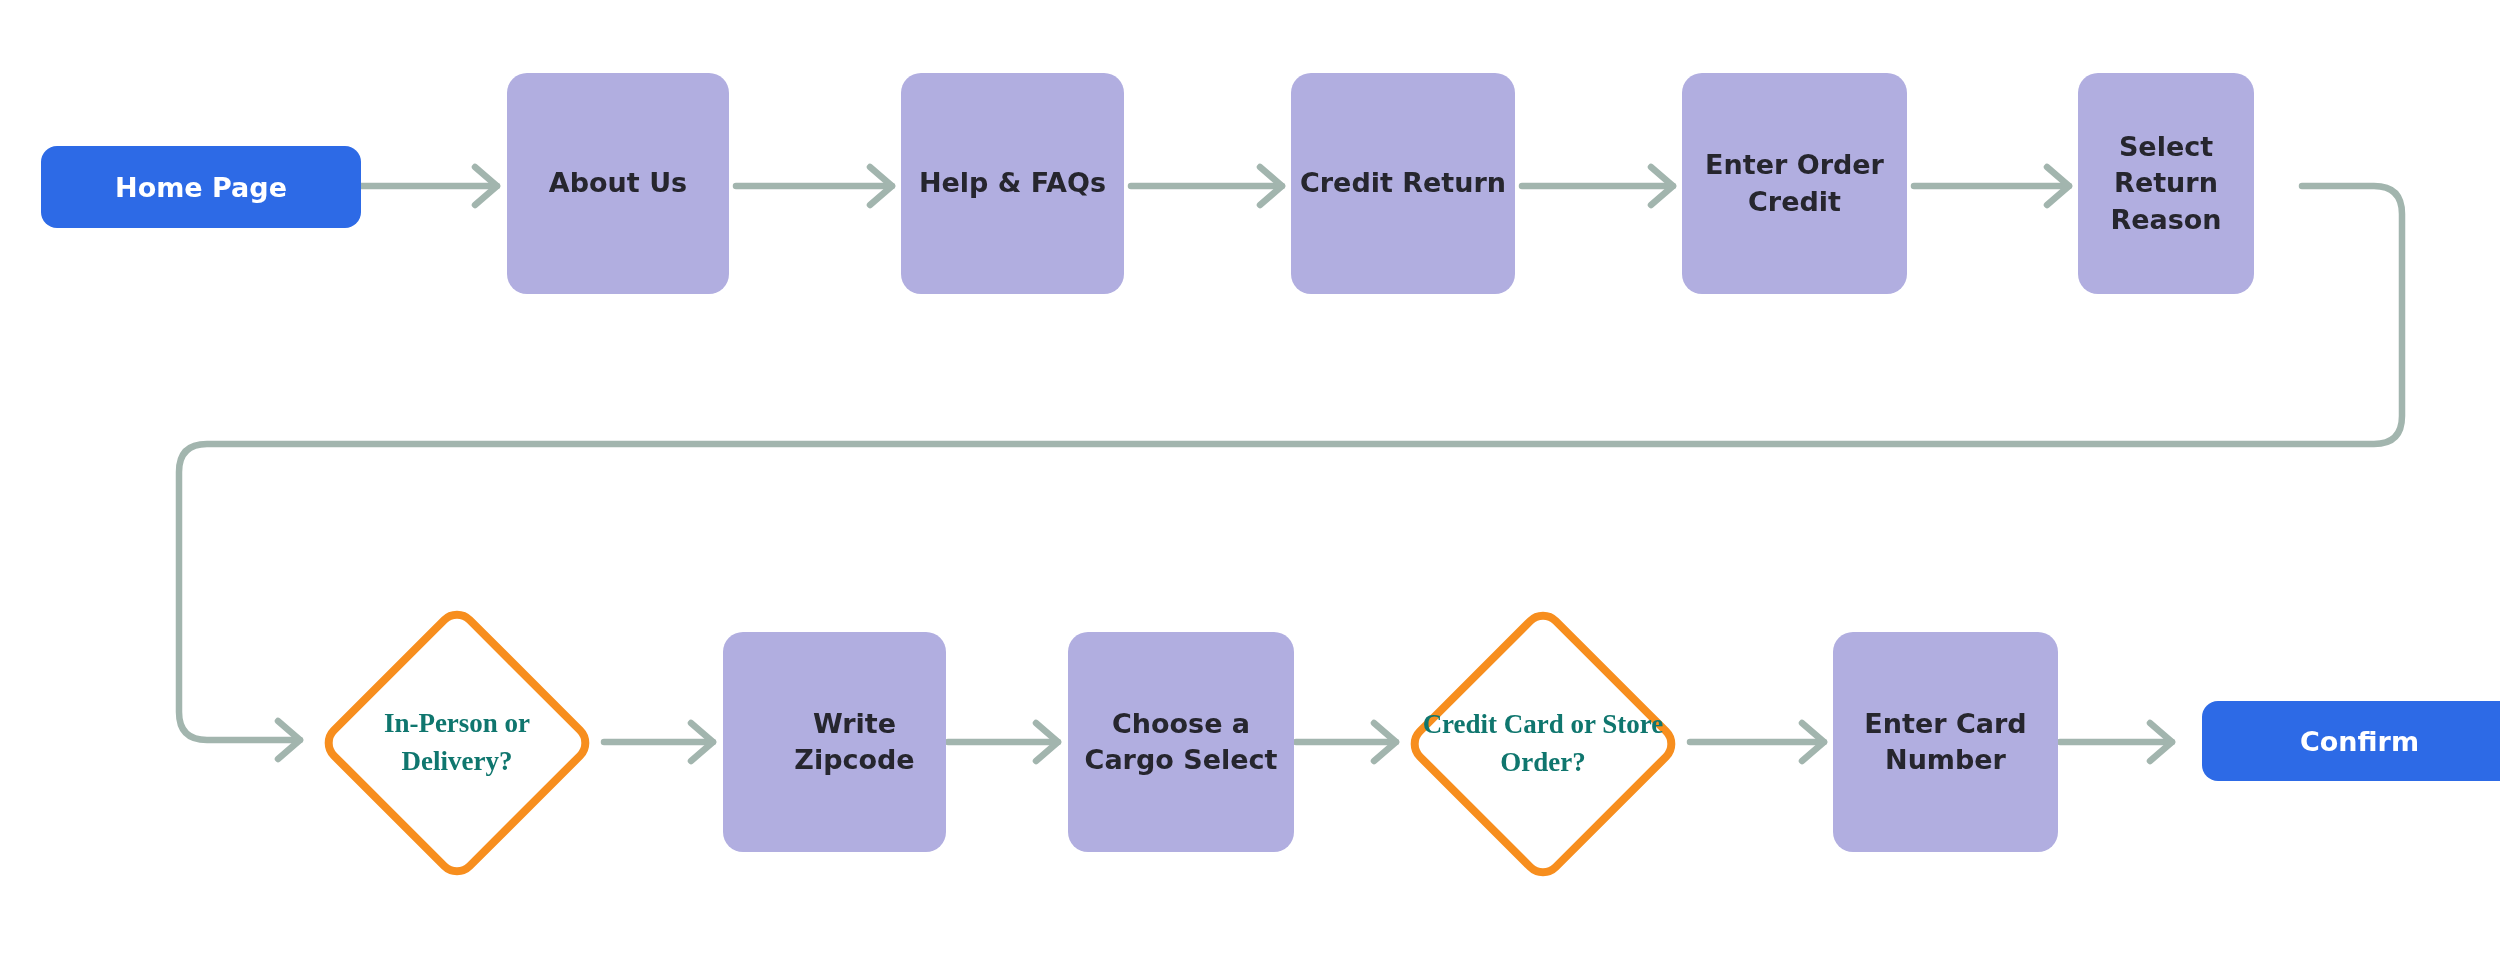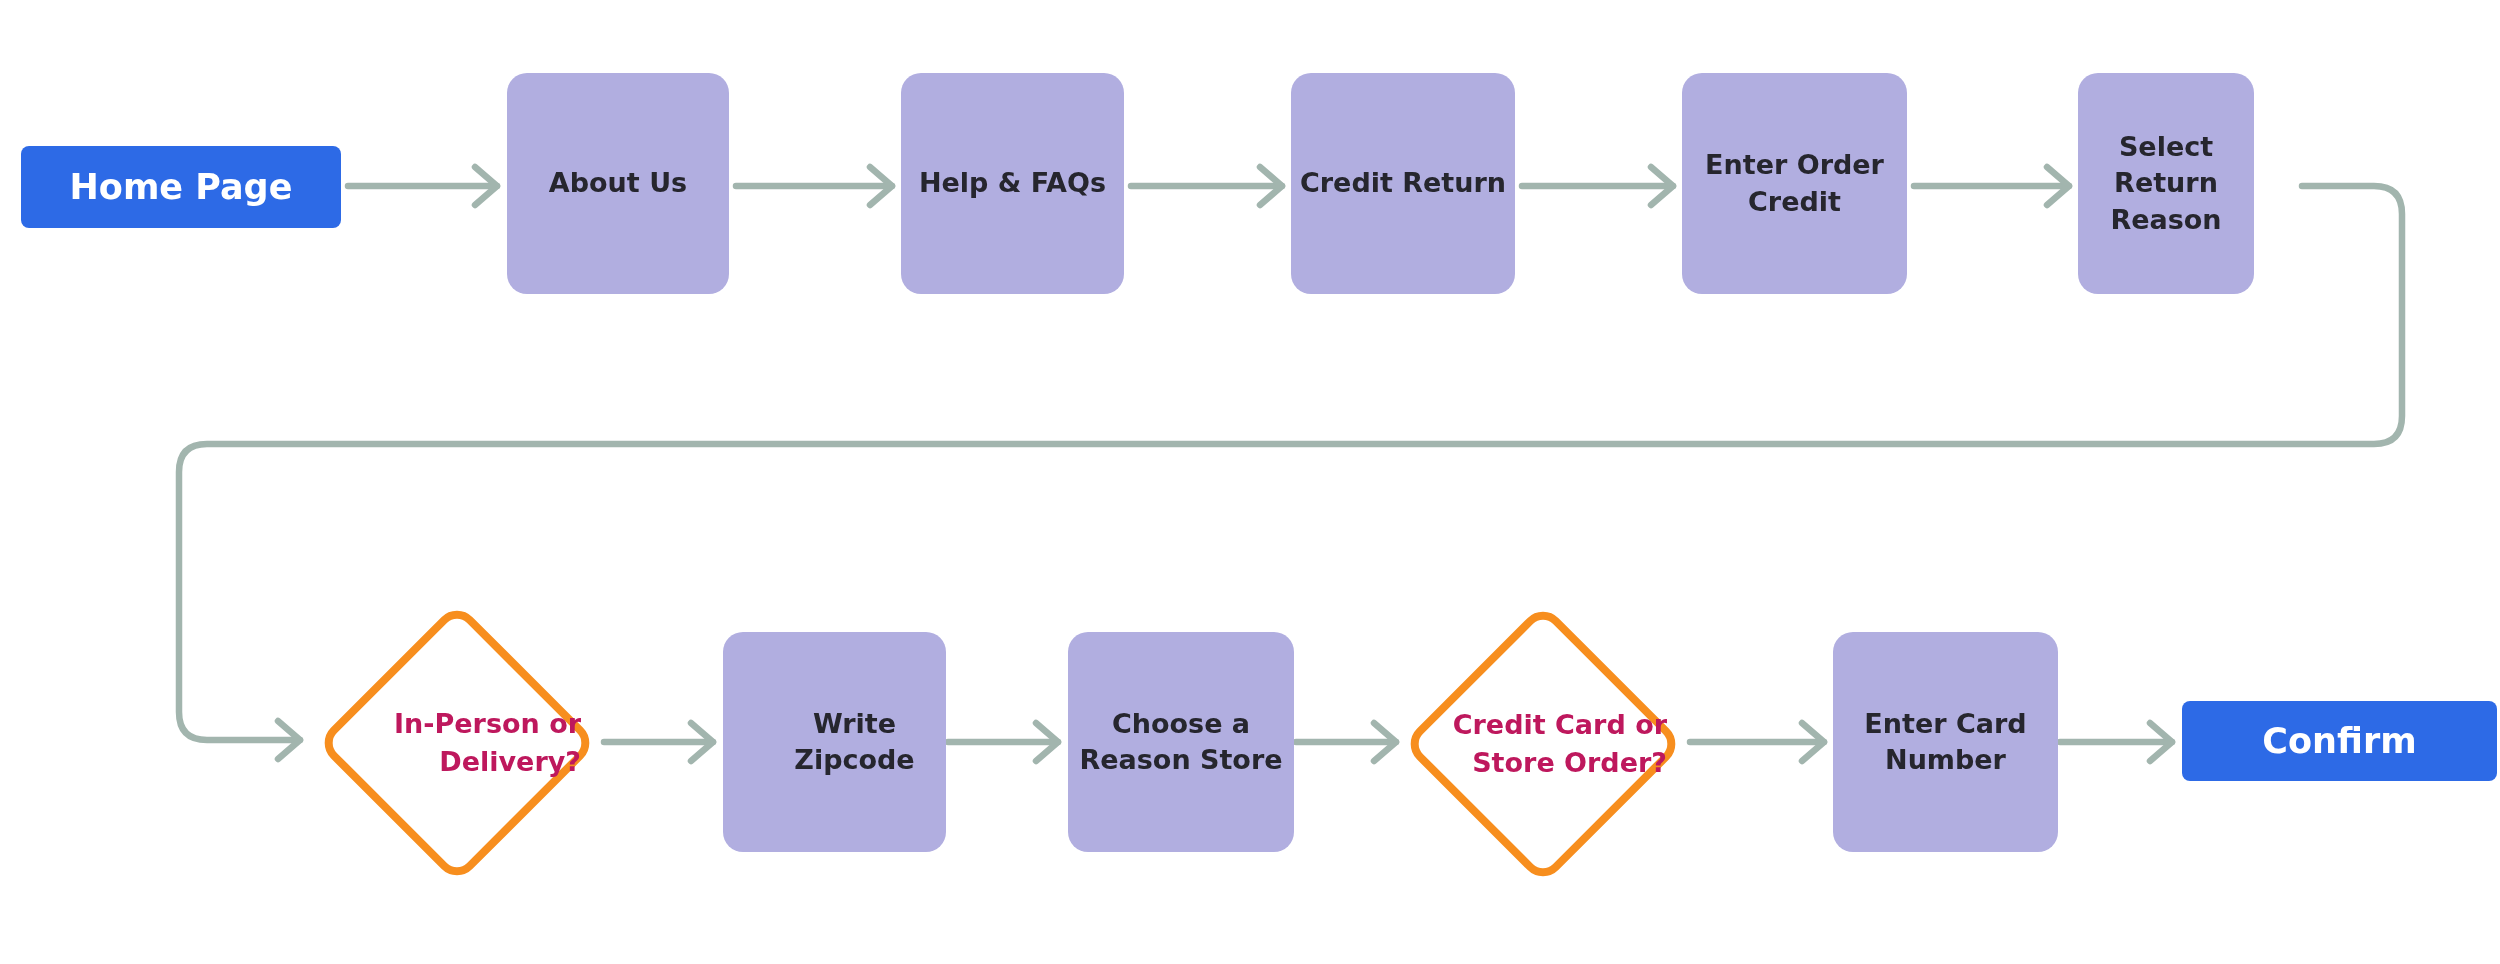--- a/index.html
+++ b/index.html
@@ -22,39 +22,40 @@
   .node{position:absolute;box-sizing:border-box;display:flex;align-items:center;justify-content:center;text-align:center;}
   .process{
     background:var(--purple);
     border-radius:20px;
     color:var(--ink);
     font-size:27px;font-weight:bold;line-height:1.35;
     padding:8px;
   }
   .pill{
     background:var(--blue);
-    border-radius:8px;
+    border-radius:16px;
     color:#FFFFFF;
-    font-size:35px;font-weight:bold;
+    font-size:27px;font-weight:bold;margin-left:20px;
   }
   .diamond{width:200px;height:200px;background:transparent;}
   .diamond-shape{
     position:absolute;left:0;top:0;width:200px;height:200px;box-sizing:border-box;
     transform:rotate(45deg);
     background:#FFFFFF;
     border:8px solid var(--orange);
     border-radius:22px;
   }
   .diamond-label{
     position:absolute;left:50%;top:50%;
     transform:translate(-50%,-50%);
     width:248px;
-    color:#be185d;
+    color:#0f766e;
     font-size:27px;font-weight:bold;line-height:1.4;
-    text-align:right;
+    text-align:center;
+    font-family:Liberation Serif, serif;
   }
 </style>
 </head>
 <body>
 
 <div id="canvas">
 
   <svg id="edges" width="2500" height="964" viewBox="0 0 2500 964" xmlns="http://www.w3.org/2000/svg">
     <defs>
       <marker id="chev" markerUnits="userSpaceOnUse" markerWidth="34" markerHeight="46" refX="29" refY="23" orient="auto">
@@ -103,21 +104,21 @@
   <div class="node diamond" style="left:357px;top:643px;">
     <div class="diamond-shape"></div>
     <div class="diamond-label">In-Person or Delivery?</div>
   </div>
 
   <div class="node process" style="left:723px;top:632px;width:223px;height:220px;padding-left:48px;">
     <span>Write Zipcode</span>
   </div>
 
   <div class="node process" style="left:1068px;top:632px;width:226px;height:220px;">
-    <span>Choose a Reason Store</span>
+    <span>Choose a Cargo Select</span>
   </div>
 
   <div class="node diamond" style="left:1443px;top:644px;">
     <div class="diamond-shape"></div>
     <div class="diamond-label">Credit Card or Store Order?</div>
   </div>
 
   <div class="node process" style="left:1833px;top:632px;width:225px;height:220px;">
     <span>Enter Card Number</span>
   </div>

